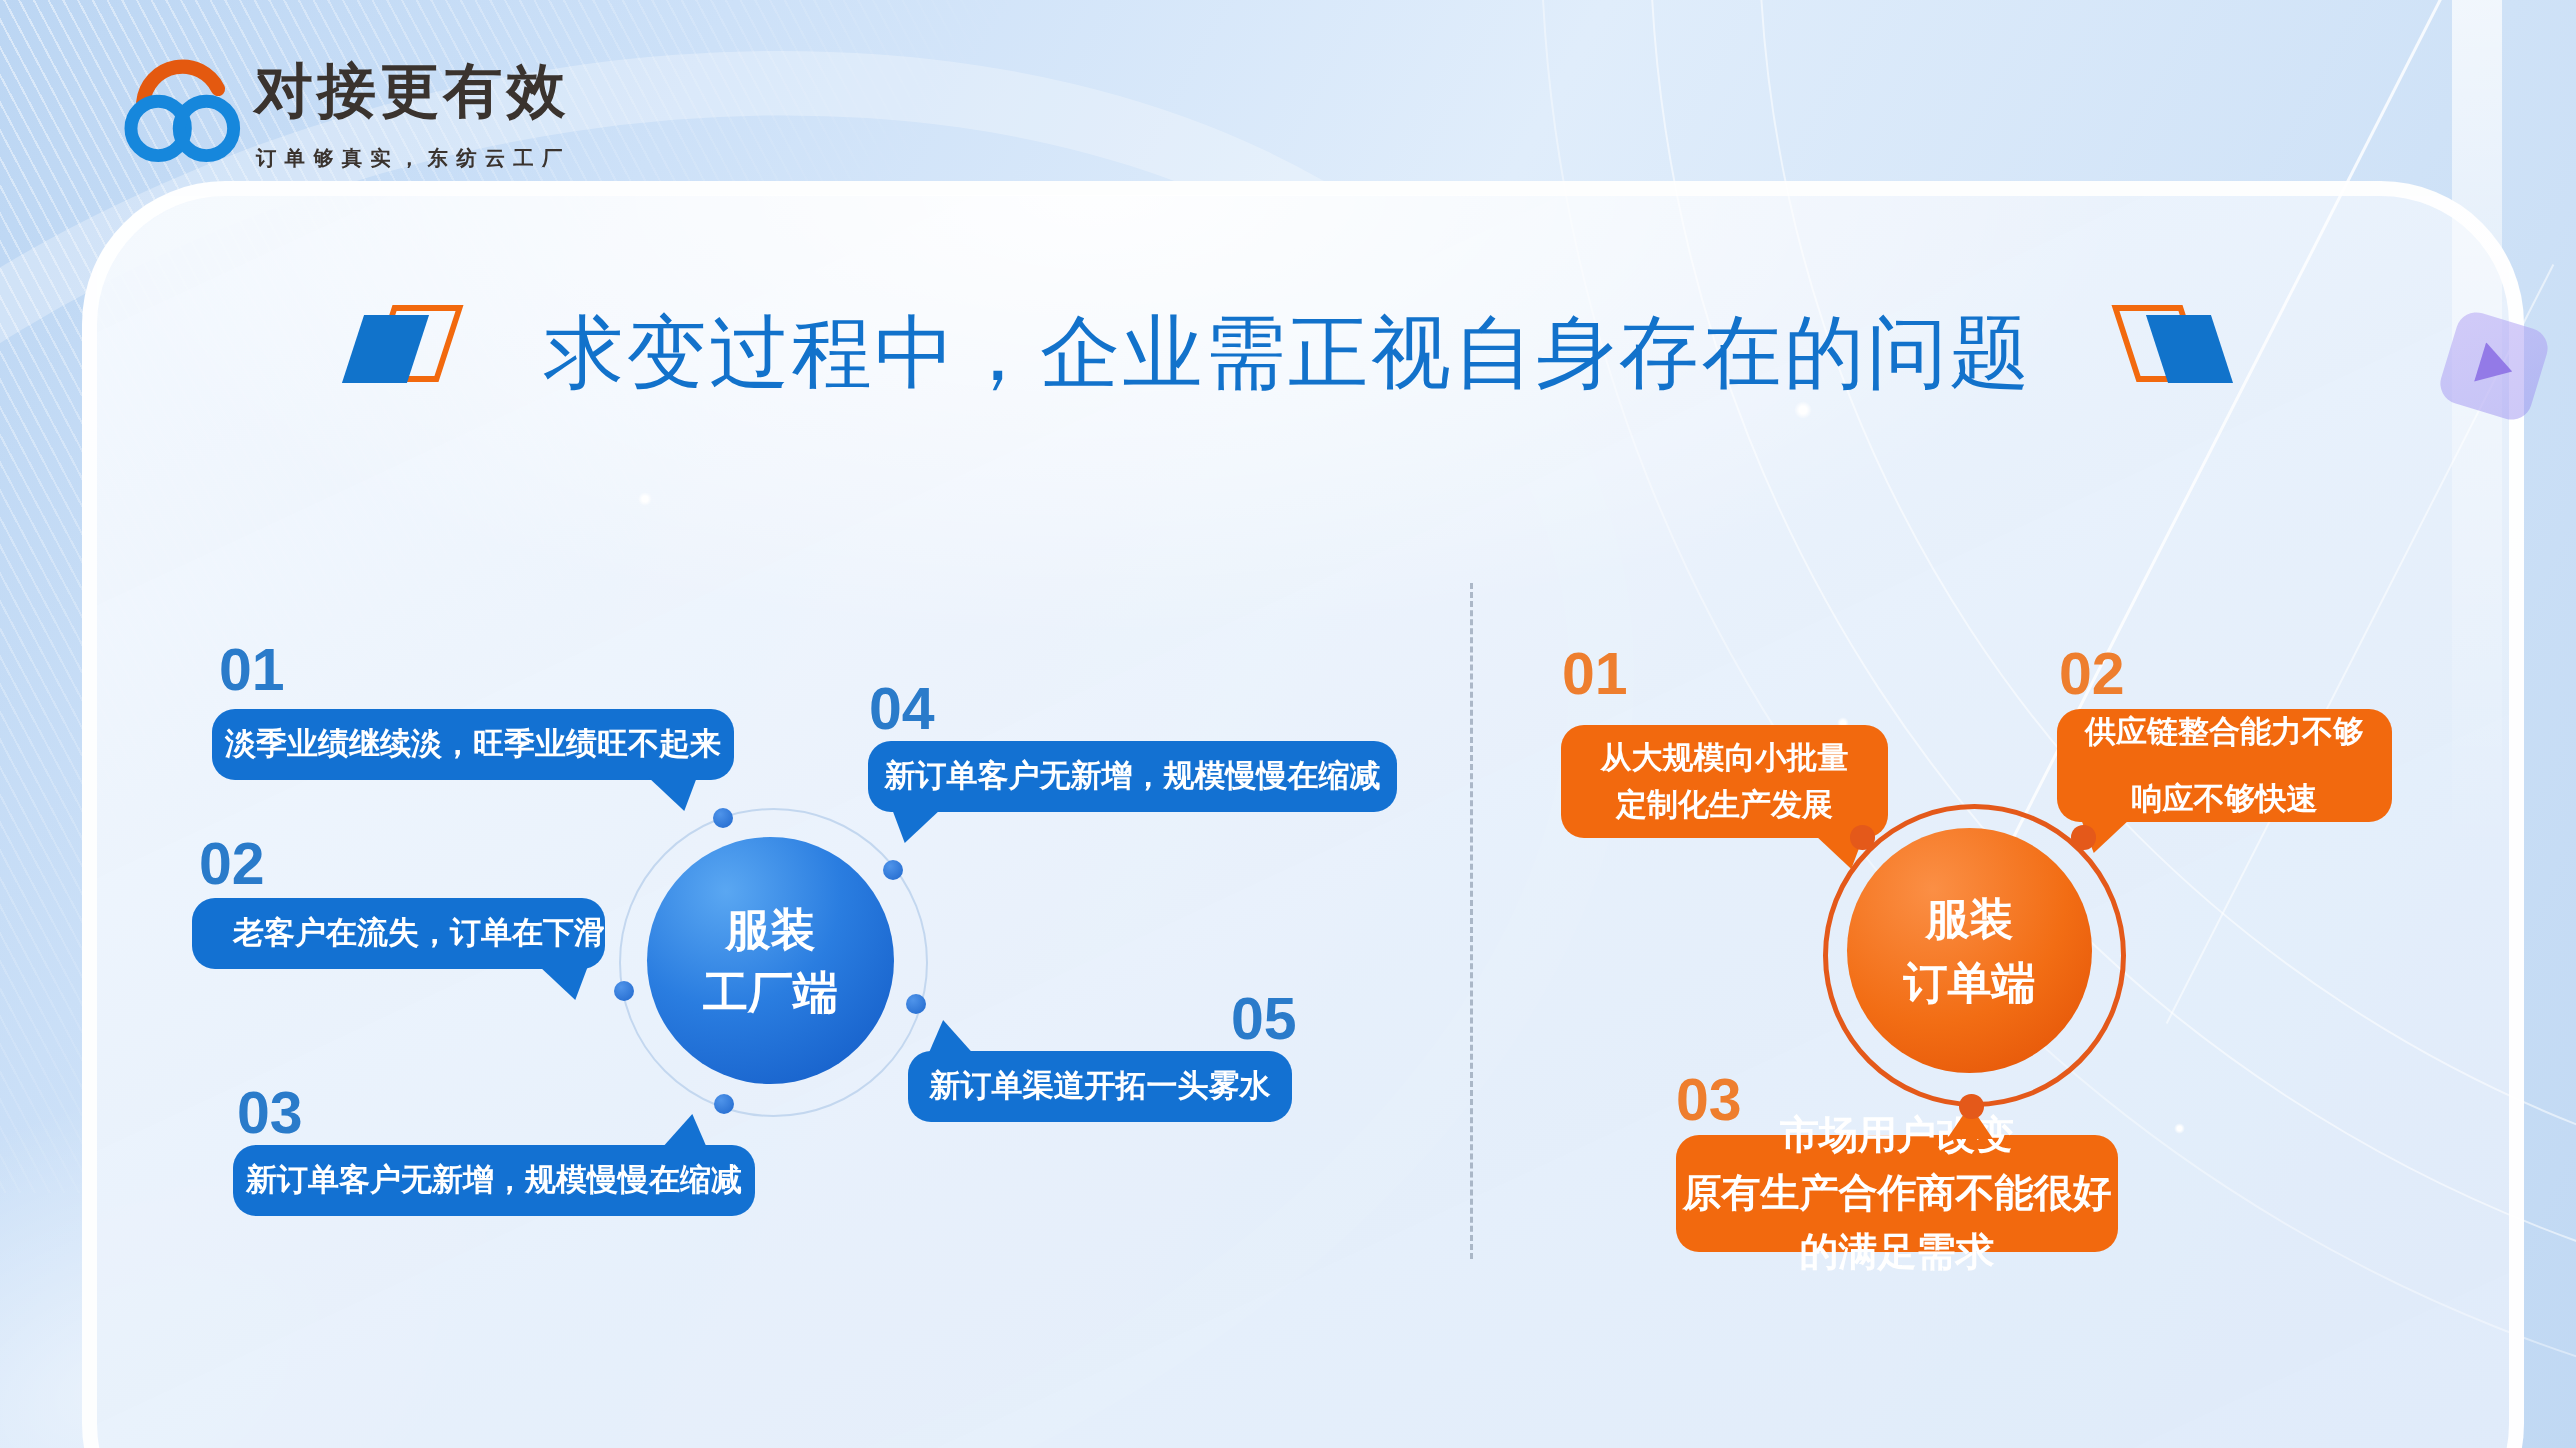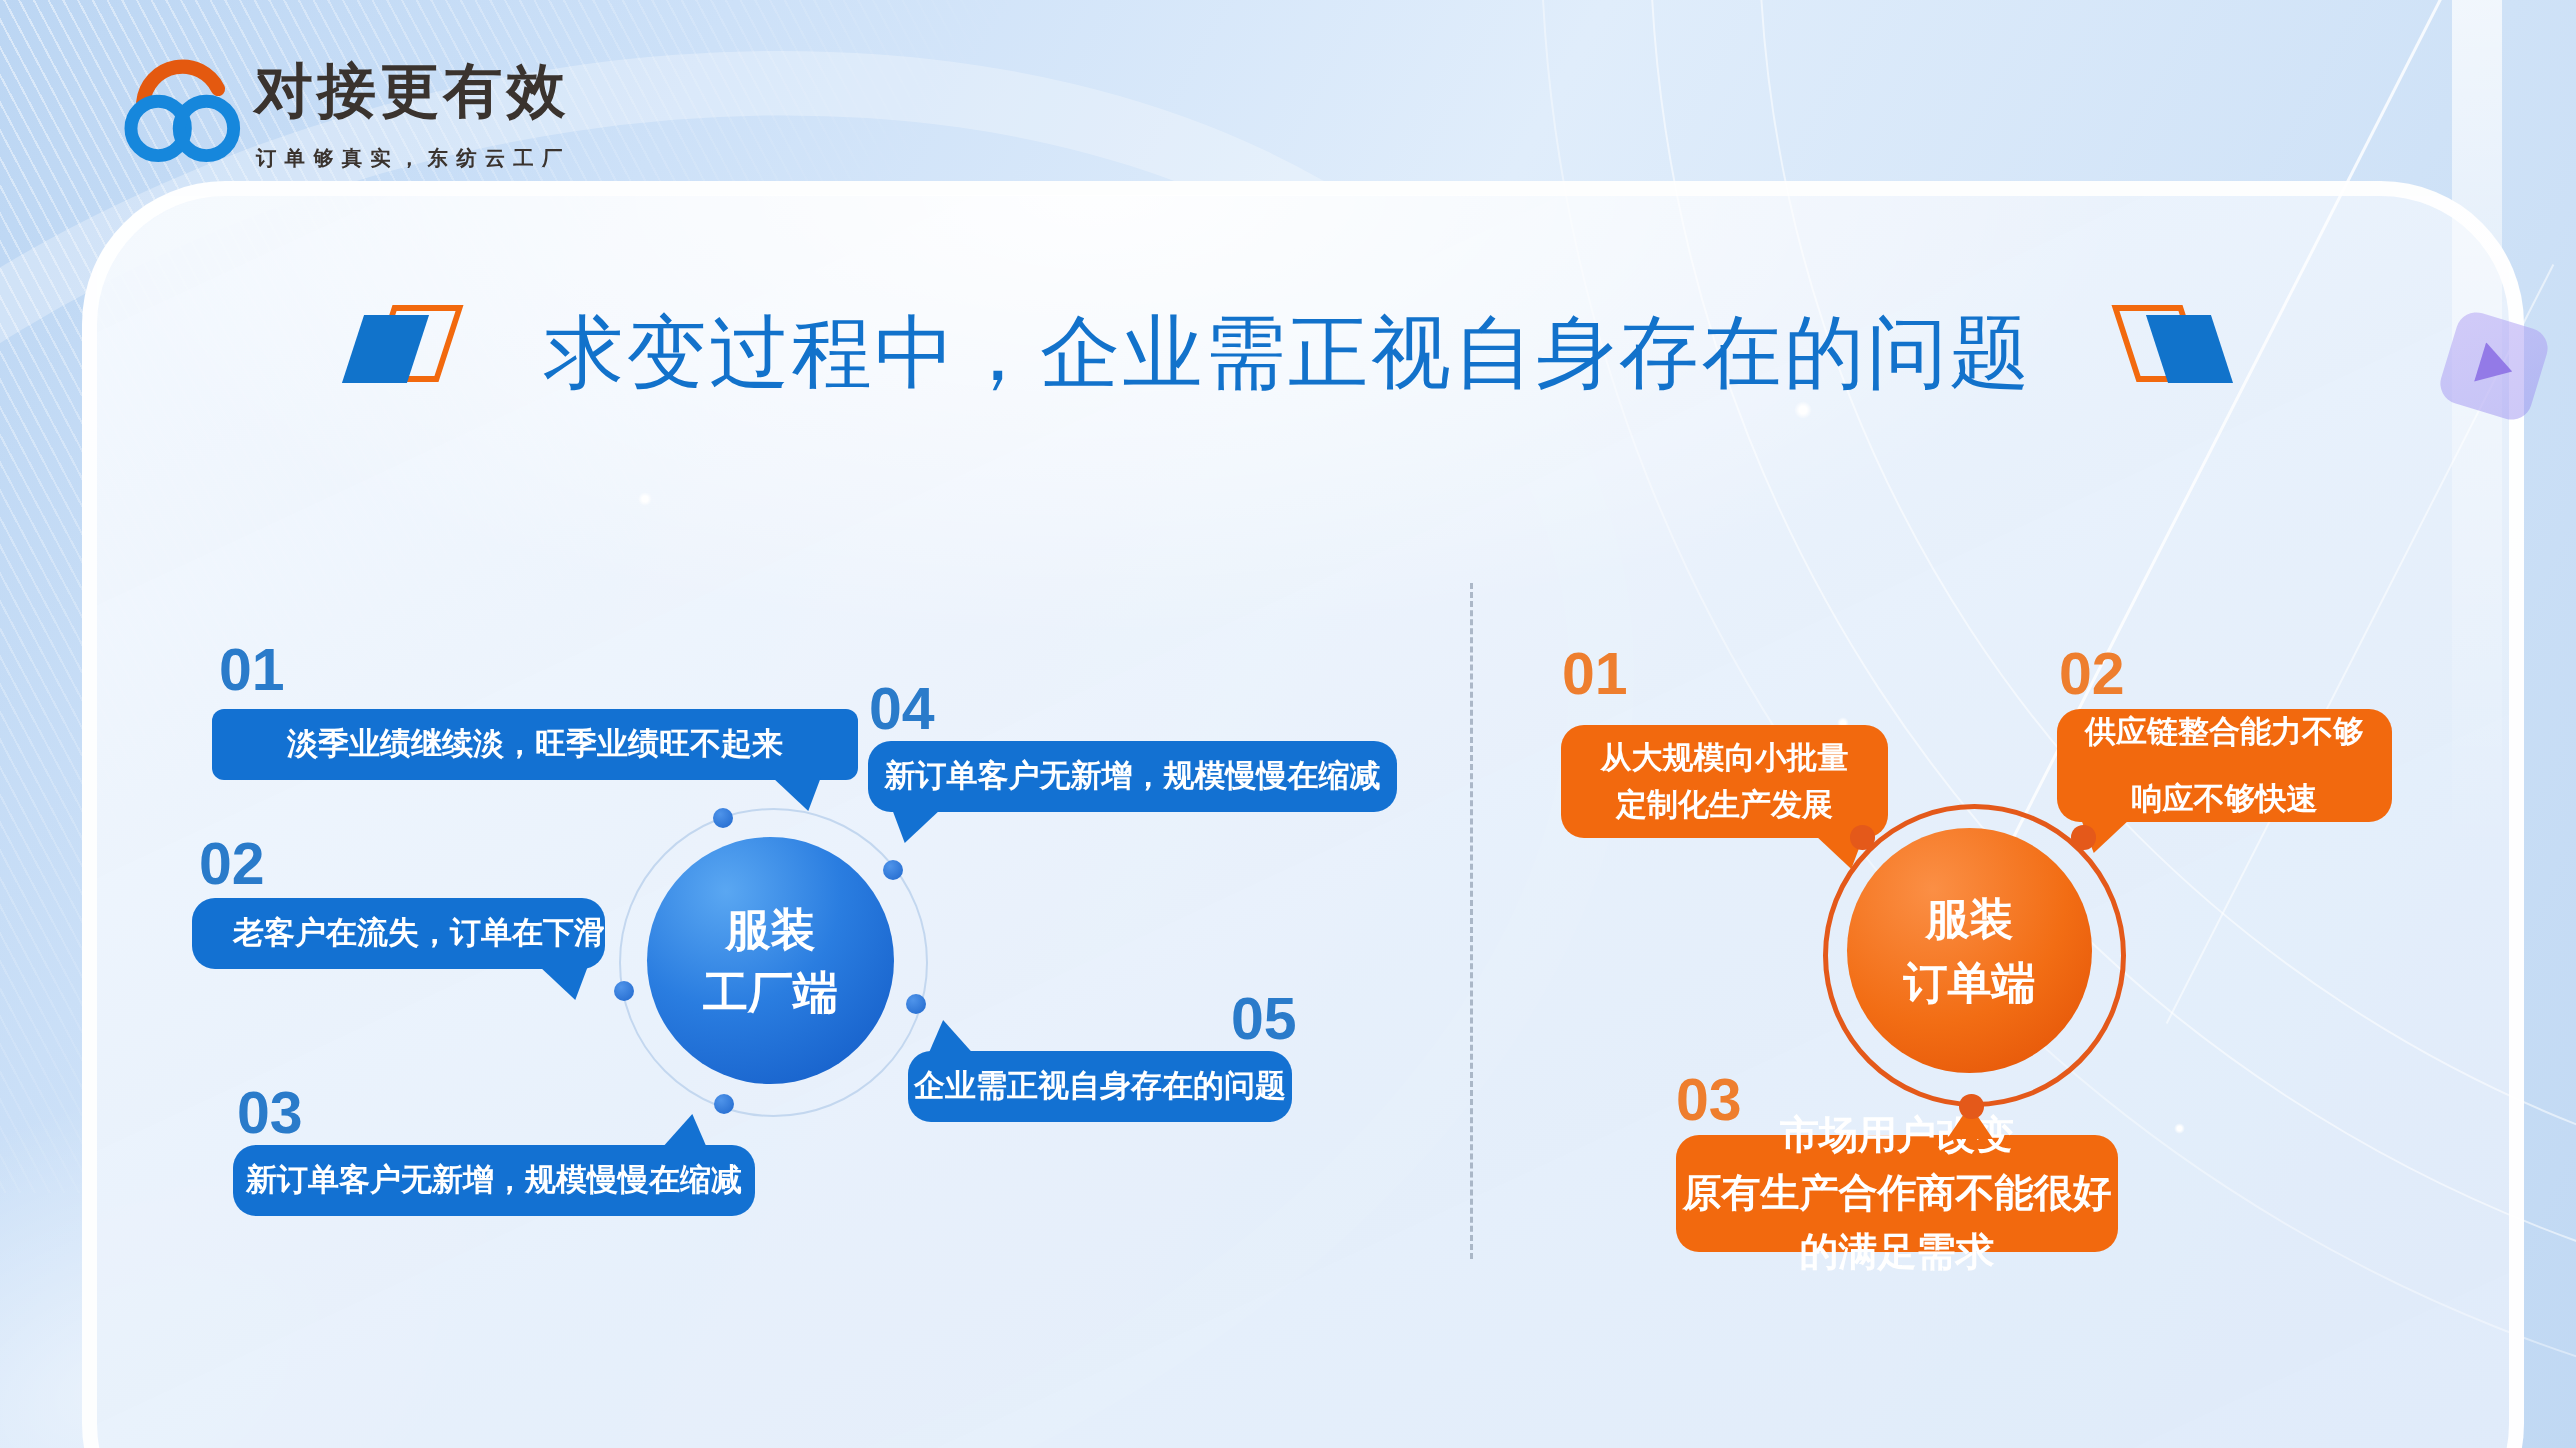--- a/index.html
+++ b/index.html
@@ -123,21 +123,21 @@
   </div>
   <div class="abs title">求变过程中，企业需正视自身存在的问题</div>
   <div class="abs tilt-icon tilt-right">
     <div class="back"></div>
       <div class="front"></div>
   </div>
 
   <div class="abs divider"></div>
 
   <div class="abs num blue" style="left:219px;top:641px;">01</div>
-  <div class="abs bubble blue" style="left:212px;top:709px;width:646px;height:71px;border-radius:12px;">
+  <div class="abs bubble blue" style="left:212px;top:709px;width:522px;height:71px;">
     <span>淡季业绩继续淡，旺季业绩旺不起来</span>
     <div class="tail tail-br"></div>
   </div>
 
   <div class="abs num blue" style="left:199px;top:835px;">02</div>
   <div class="abs bubble blue" style="left:192px;top:898px;width:413px;height:71px;align-items:flex-end;">
     <span>老客户在流失，订单在下滑</span>
     <div class="tail tail-br" style="right:17px;"></div>
   </div>
 
@@ -148,21 +148,21 @@
   </div>
 
   <div class="abs num blue" style="left:869px;top:680px;">04</div>
   <div class="abs bubble blue" style="left:868px;top:741px;width:529px;height:71px;">
     <span>新订单客户无新增，规模慢慢在缩减</span>
     <div class="tail tail-bl" style="left:24px;"></div>
   </div>
 
   <div class="abs num blue" style="left:1231px;top:990px;">05</div>
   <div class="abs bubble blue" style="left:908px;top:1051px;width:384px;height:71px;">
-    <span>企业需正视自身存在的问题</span>
+    <span>新订单渠道开拓一头雾水</span>
     <div class="tail tail-tl"></div>
   </div>
 
   <div class="abs ring ring-left"></div>
   <div class="abs dot blue" style="left:713px;top:808px;"></div>
   <div class="abs dot blue" style="left:883px;top:860px;"></div>
   <div class="abs dot blue" style="left:906px;top:994px;"></div>
   <div class="abs dot blue" style="left:714px;top:1094px;"></div>
   <div class="abs dot blue" style="left:614px;top:981px;"></div>
   <div class="abs center-circle blue-circle">

